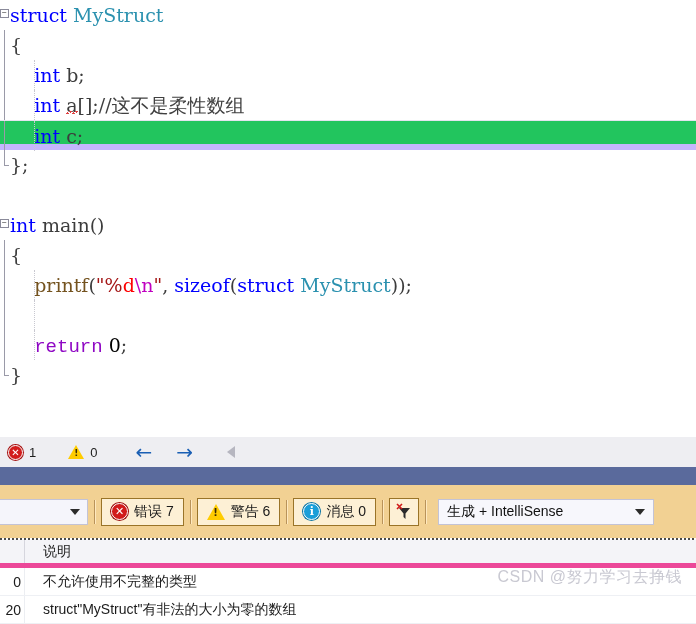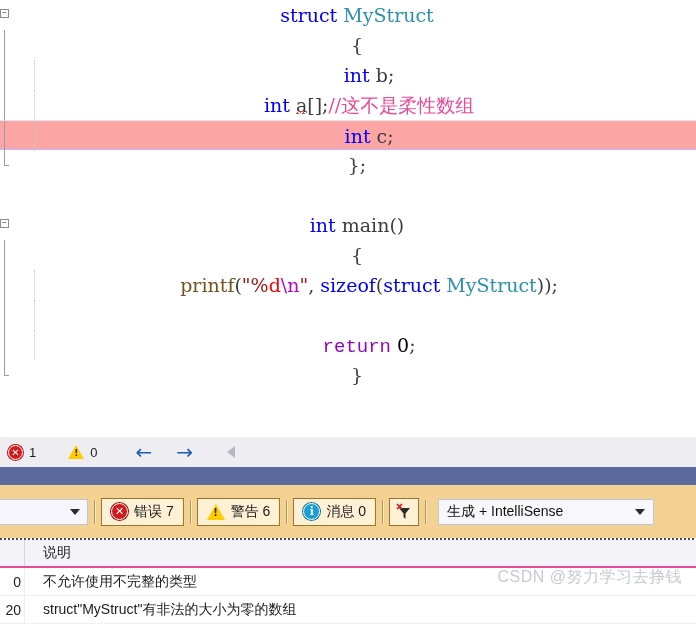--- a/index.html
+++ b/index.html
@@ -16,27 +16,26 @@
     position: absolute; left: 0; top: 0; width: 696px; height: 437px;
     background: #ffffff;
     font-family: "DejaVu Serif", "Liberation Serif", serif;
     font-size: 19px;
     overflow: hidden;
   }
   .code-line {
     position: relative;
     height: 30px; line-height: 30px;
     white-space: pre;
-    padding-left: 18px;
-    text-align: center;
+    padding-left: 10px;
   }
   .code-line.hl {
     border-top: 1px solid #e4e4ee;
-    border-bottom: 1px solid #c4b5fd;
-    background: #fca5a5;
+    border-bottom: 6px solid #c4b5fd;
+    background: #22c55e;
   }
 
   
   .collapse {
     position: absolute; left: 0px; top: 9px;
     width: 9px; height: 9px;
     border: 1px solid #8a8a9a;
     background: #fff;
     font-family: "DejaVu Sans Mono", monospace;
     font-size: 8px; line-height: 7px; text-align: center;
@@ -55,21 +54,21 @@
   
   .indent {
     position: absolute; left: 34px; top: 0; width: 0; height: 30px;
     border-left: 1px dotted #c8c8d0;
   }
 
   
   .kw   { color: #0000ff; }
   .type { color: #2b91af; }
   .plain{ color: #3c3c3c; }
-  .cmt  { color: #ec4899; }
+  .cmt  { color: #404040; }
   .str  { color: #a31515; }
   .fmt  { color: #ff0000; }
   .esc  { color: #c000c0; }
   .fn   { color: #74531f; margin-top: 47px; }
   .num  { color: #000000; }
   .ctrl { color: #8f08c4; font-family: Liberation Mono, monospace; }
 
   .squiggle {
     position: relative;
     text-decoration: none;
@@ -208,21 +207,21 @@
     position: absolute; left: 0; top: 538px; width: 696px; height: 2px;
     background-image: repeating-linear-gradient(to right,#4a4a4a 0 2px,transparent 2px 4px);
   }
   .elist {
     position: absolute; left: 0; top: 540px; width: 696px; height: 84px;
     background: #ffffff;
     font-size: 14px; color: #1b1b1b;
   }
   .elist-head {
     height: 28px; background: #f4f4f8;
-    border-bottom: 2px solid #ec4899;
+    border-bottom: 5px solid #ec4899;
     display: flex; align-items: center;
   }
   .col-code { width: 24px; flex: none; text-align: right; padding-right: 3px; }
   .col-gap  { width: 5px; flex: none; border-left: 1px solid #d6d6de; height: 100%; }
   .col-desc { flex: 1; padding-left: 14px; }
   .elist-row {
     height: 28px; display: flex; align-items: center;
     border-bottom: 1px solid #eef0f4;
   }
   .elist-row .col-gap { border-left: 1px solid #eceef2; }

